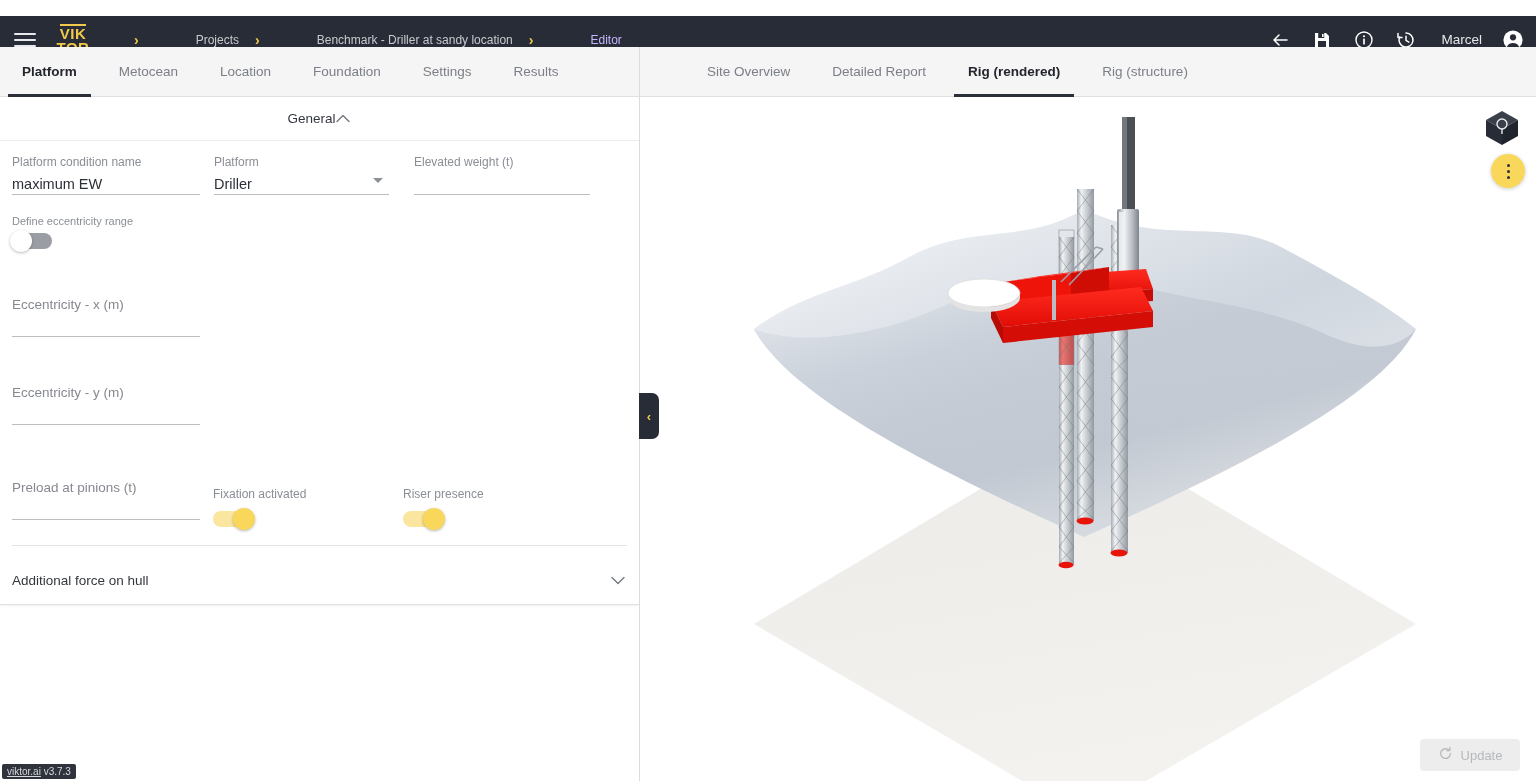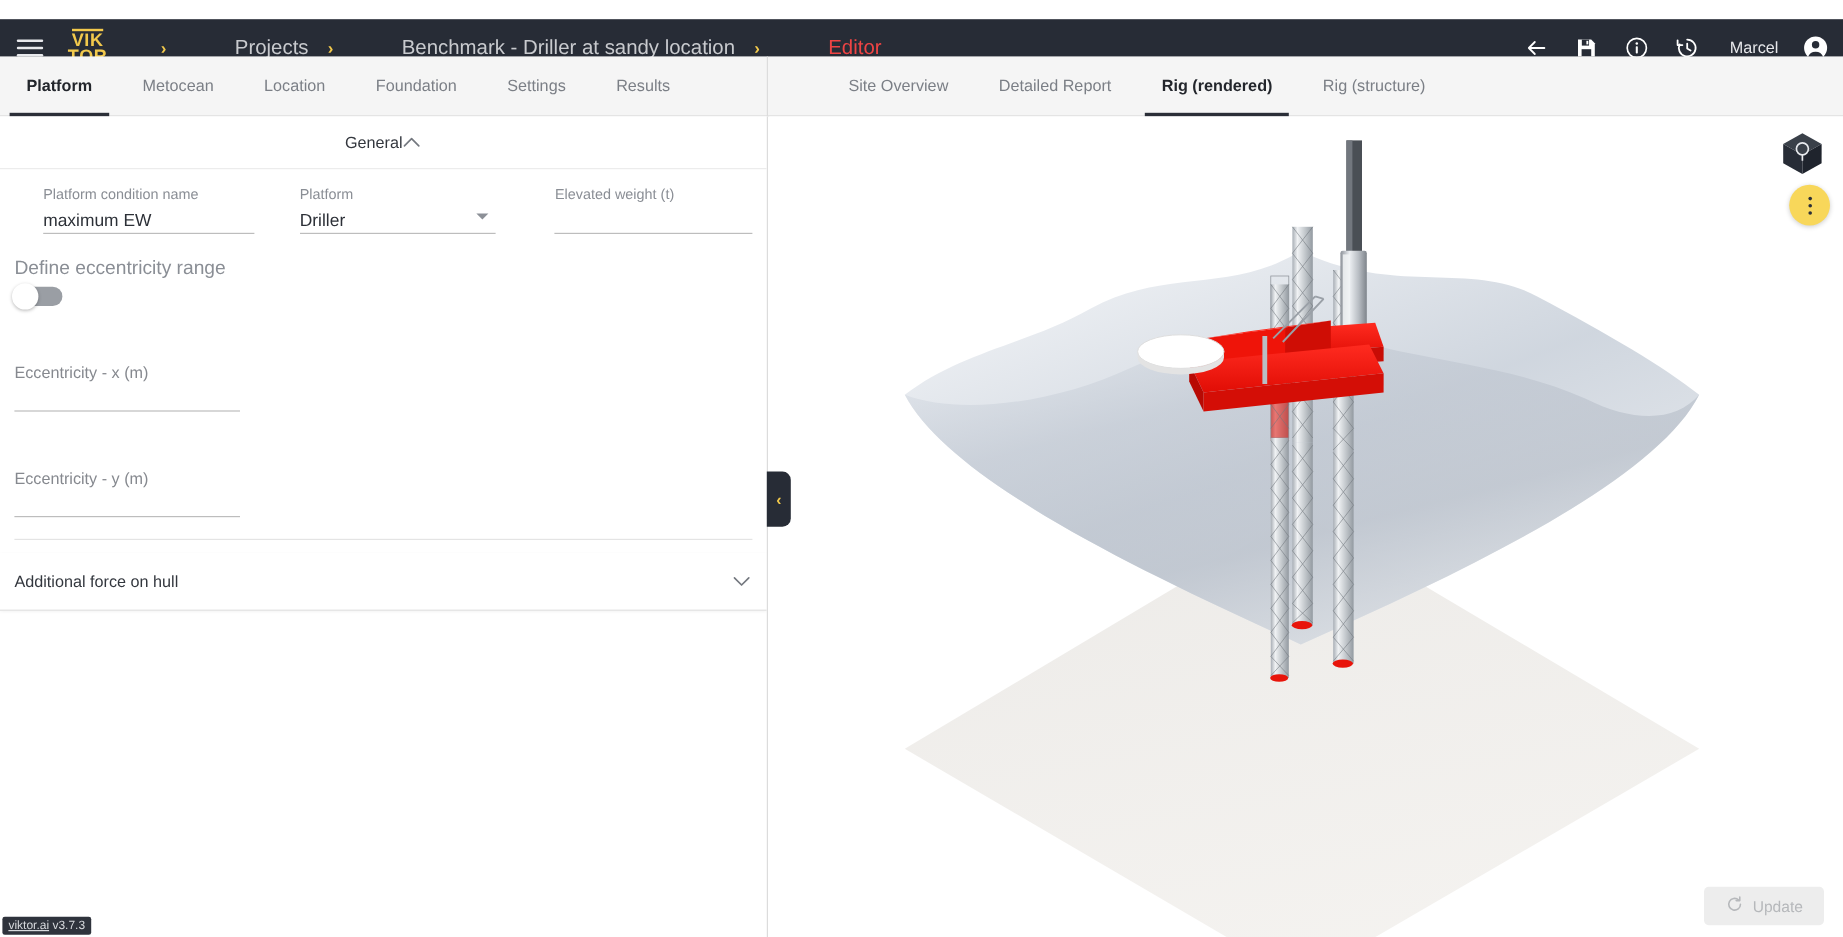--- a/index.html
+++ b/index.html
@@ -20,22 +20,22 @@
     flex-direction: column; justify-content: space-between; cursor: pointer; padding: 2px 2px; }
   .hamburger span { display: block; height: 2px; background: #e8e9ec; border-radius: 1px; }
   .logo { margin-left: 12px; width: 46px; height: 40px; display: flex;
     flex-direction: column; align-items: center; justify-content: center; cursor: pointer; }
   .logo .bar { width: 26px; height: 2px; background: #f2c94c; margin-bottom: 1px; }
   .logo .l1, .logo .l2 {
     color: #f2c94c; font-family: "Liberation Sans", sans-serif;
     font-weight: bold; font-size: 15px; line-height: 14px; letter-spacing: 0.5px;
   }
   .crumbs { display: flex; align-items: center; margin-left: 22px; }
-  .crumb { color: #c8cace; font-size: 17px; cursor: pointer; padding-left: 41px; }
-  .crumb.last { color: #ef4444; }
+  .crumb { color: #c8cace; font-size: 12px; cursor: pointer; padding-left: 41px; }
+  .crumb.last { color: #c4b5fd; }
   .sep { color: #f2c94c; font-size: 14px; font-weight: bold; margin: 0 16px; }
 
   .topright { position: absolute; right: 12px; top: 0; height: 47px;
     display: flex; align-items: center; gap: 20px; }
   .ticon { width: 22px; height: 22px; display: flex; align-items: center;
     justify-content: center; cursor: pointer; color: #ffffff; }
   .ticon svg { display: block; }
   .uname { color: #e6e7ea; font-size: 13.5px; margin-left: 4px; }
 
   
@@ -59,37 +59,37 @@
     background: #ffffff; border-right: 1px solid #dcdcdc; overflow: hidden;
   }
   .section-head {
     height: 44px; display: flex; align-items: center; justify-content: center;
     padding: 0 14px 0 12px; border-bottom: 1px solid #ececec; cursor: pointer;
   }
   .section-head .title { font-size: 13.5px; color: #33373e; }
   .chev { color: #74787f; font-size: 13px; line-height: 1; }
   .form { padding: 14px 12px 0 12px; }
   .row { display: flex; }
-  .field { position: relative; margin-bottom: 8px; margin-left: 24px; }
+  .field { position: relative; margin-bottom: 8px; }
   .field .flabel { font-size: 12px; color: #8a8e95; margin-bottom: 4px; }
   .field .fvalue {
     font-size: 14.5px; color: #2c3037; height: 22px; line-height: 22px;
     border-bottom: 1px solid #bdbdbd; padding-bottom: 6px;
   }
   .field .fvalue.empty { color: transparent; }
   .field.select .arrow {
     position: absolute; right: 6px; bottom: 12px;
     width: 0; height: 0; border-left: 5px solid transparent;
     border-right: 5px solid transparent; border-top: 5px solid #8c9097;
   }
   .w1 { width: 188px; margin-right: 14px; }
   .w2 { width: 175px; margin-right: 25px; }
   .w3 { width: 176px; }
 
-  .toggle-label { font-size: 16px; color: #8a8e95; margin-bottom: 6px; }
+  .toggle-label { font-size: 11px; color: #8a8e95; margin-bottom: 6px; }
   .toggle { width: 40px; height: 16px; border-radius: 8px; position: relative; cursor: pointer; }
   .toggle.off { background: #9a9ea4; }
   .toggle.on { background: #fbe6a0; }
   .toggle .knob {
     position: absolute; top: -3px; width: 22px; height: 22px; border-radius: 50%;
     box-shadow: 0 1px 3px rgba(0,0,0,0.28);
   }
   .toggle.off .knob { left: -2px; background: #ffffff; }
   .toggle.on .knob { right: -2px; background: #f8d75a; }
 
@@ -264,20 +264,38 @@
         <div class="stack-field">
           <div class="flabel">Eccentricity - x (m)</div>
           <div class="uline"></div>
         </div>
         <div class="stack-field">
           <div class="flabel">Eccentricity - y (m)</div>
           <div class="uline"></div>
         </div>
       </div>
 
+      <div class="bottomrow">
+        <div class="stack-field">
+          <div class="flabel">Preload at pinions (t)</div>
+          <div class="uline"></div>
+        </div>
+        <div class="togglecell" style="margin-left:13px">
+          <div class="toggle-label">Fixation activated</div>
+          <div class="toggle on">
+            <span class="knob"></span>
+          </div>
+        </div>
+        <div class="togglecell">
+          <div class="toggle-label">Riser presence</div>
+          <div class="toggle on">
+            <span class="knob"></span>
+          </div>
+        </div>
+      </div>
 
       <div class="divider"></div>
     </div>
 
     <div class="section-collapsed" style="margin-top:11px">
       <span class="title">Additional force on hull</span>
       <span class="chev">
         <svg width="14" height="9" viewBox="0 0 14 9">
             <path d="M1 1.5L7 7.5l6-6" fill="none" stroke="#74787f" stroke-width="1.4" stroke-linecap="round" stroke-linejoin="round"></path>
           </svg>

